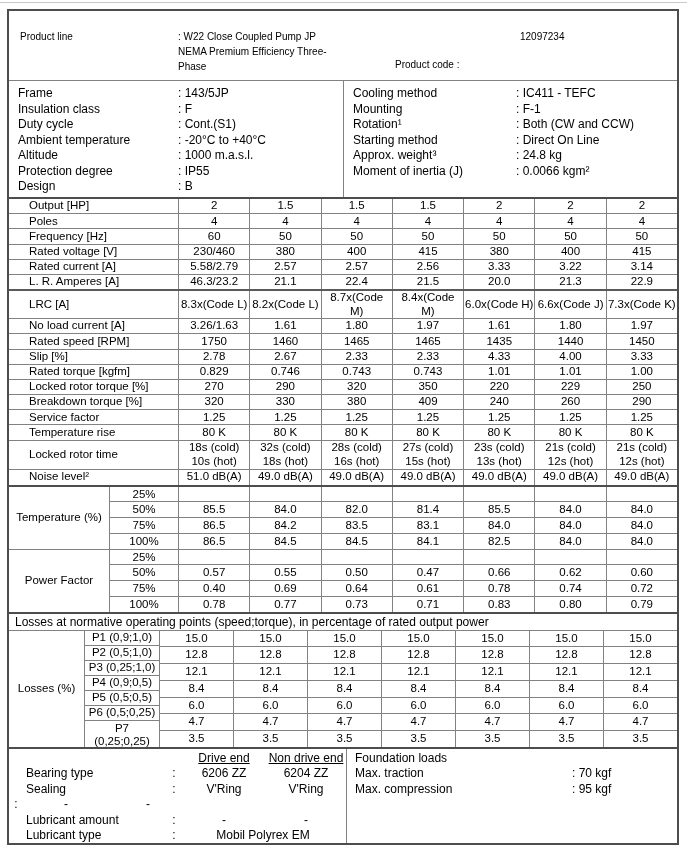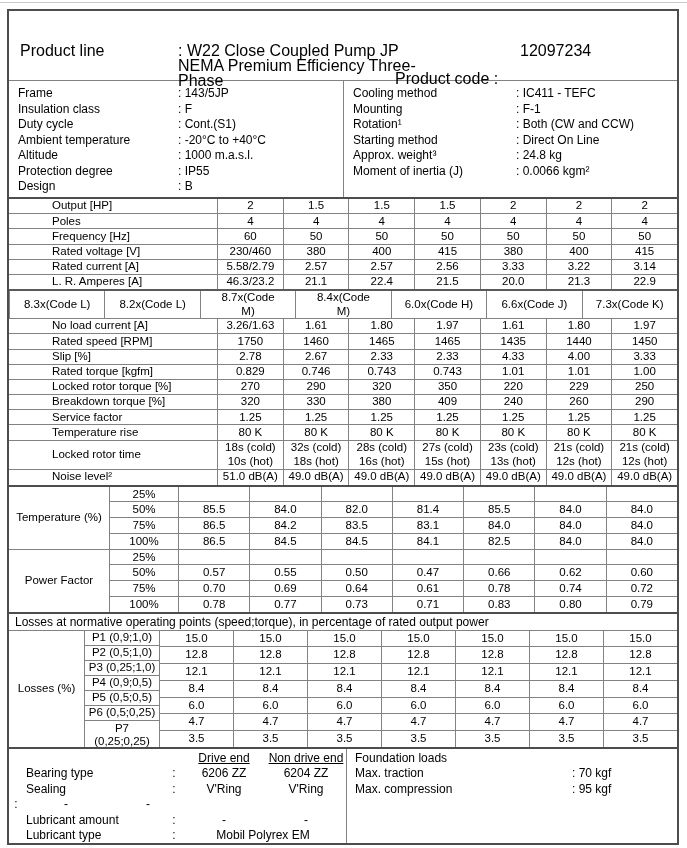--- a/index.html
+++ b/index.html
@@ -3,21 +3,21 @@
 <meta charset="utf-8">
 <style>
   html,body{margin:0;padding:0;background:#fff;}
   .page{position:relative;width:687px;height:848px;background:#fff;overflow:hidden;
         font-family:"Liberation Sans",sans-serif;color:#000;}
   .topline{position:absolute;top:2px;left:0;width:687px;height:1px;background:#c9c9c9;}
   .sheet{position:absolute;top:9px;left:7px;width:672px;border:2px solid #4d4d4d;
          box-sizing:border-box;background:#fff;font-size:11.5px;line-height:13.5px;}
 
   
-  .product{height:69px;display:flex;padding-top:32px;box-sizing:border-box;font-size:16px;line-height:15px;}
+  .product{height:69px;display:flex;padding-top:18px;box-sizing:border-box;font-size:10px;line-height:15px;}
   .p-label{width:169px;padding-left:11px;box-sizing:border-box;}
   .p-value{width:217px;white-space:pre;}
   .p-codelabel{width:125px;margin-top:28px;}
   .p-codevalue{flex:1;}
 
   
   .framebox{height:117px;border-top:1px solid #828282;display:flex;box-sizing:border-box;font-size:12px;}
   .fb-left{width:334px;padding-top:5px;box-sizing:border-box;}
   .fb-right{flex:1;border-left:1px solid #828282;padding-top:5px;box-sizing:border-box;}
   .spec-row{display:flex;height:15.5px;line-height:15px;}
@@ -26,21 +26,21 @@
   .spec-value{flex:1;}
 
   
   .ratings{border-top:2px solid #4d4d4d;}
   .t-row{display:flex;height:14.2px;align-items:stretch;}
   .t-row + .t-row{border-top:1px solid #828282;}
   .t-row.thick{border-top:2px solid #5a5a5a;}
   .t-row.h27{height:27px;}
   .t-row.h28{height:28px;}
   .t-row.h15{height:15px;}
-  .t-label{width:169px;padding-left:4px;box-sizing:border-box;display:flex;align-items:center;margin-left:39px;}
+  .t-label{width:169px;padding-left:20px;box-sizing:border-box;display:flex;align-items:center;}
   .t-cell{flex:1;border-left:1px solid #828282;display:flex;align-items:center;justify-content:center;
           text-align:center;white-space:pre;}
 
   
   .blk{display:flex;}
   .blk.efftop{border-top:2px solid #4d4d4d;}
   .blk.pftop{border-top:1px solid #828282;}
   .blk-label{width:101px;border-right:1px solid #828282;box-sizing:border-box;
              display:flex;align-items:center;justify-content:center;}
   .blk-rows{flex:1;}
@@ -209,20 +209,21 @@
           <div class="t-label">L. R. Amperes [A]</div>
           <div class="t-cell">46.3/23.2</div>
           <div class="t-cell">21.1</div>
           <div class="t-cell">22.4</div>
           <div class="t-cell">21.5</div>
           <div class="t-cell">20.0</div>
           <div class="t-cell">21.3</div>
           <div class="t-cell">22.9</div>
         </div>
         <div class="t-row thick h27">
+          <div class="t-label">LRC [A]</div>
           <div class="t-cell">8.3x(Code L)</div>
           <div class="t-cell">8.2x(Code L)</div>
           <div class="t-cell">8.7x(Code
 M)</div>
           <div class="t-cell">8.4x(Code
 M)</div>
           <div class="t-cell">6.0x(Code H)</div>
           <div class="t-cell">6.6x(Code J)</div>
           <div class="t-cell">7.3x(Code K)</div>
         </div>
@@ -399,21 +400,21 @@
             <div class="blk-cell">0.57</div>
             <div class="blk-cell">0.55</div>
             <div class="blk-cell">0.50</div>
             <div class="blk-cell">0.47</div>
             <div class="blk-cell">0.66</div>
             <div class="blk-cell">0.62</div>
             <div class="blk-cell">0.60</div>
           </div>
           <div class="blk-row">
             <div class="pct-cell">75%</div>
-            <div class="blk-cell">0.70</div>
+            <div class="blk-cell">0.40</div>
             <div class="blk-cell">0.69</div>
             <div class="blk-cell">0.64</div>
             <div class="blk-cell">0.61</div>
             <div class="blk-cell">0.78</div>
             <div class="blk-cell">0.74</div>
             <div class="blk-cell">0.72</div>
           </div>
           <div class="blk-row">
             <div class="pct-cell">100%</div>
             <div class="blk-cell">0.78</div>

